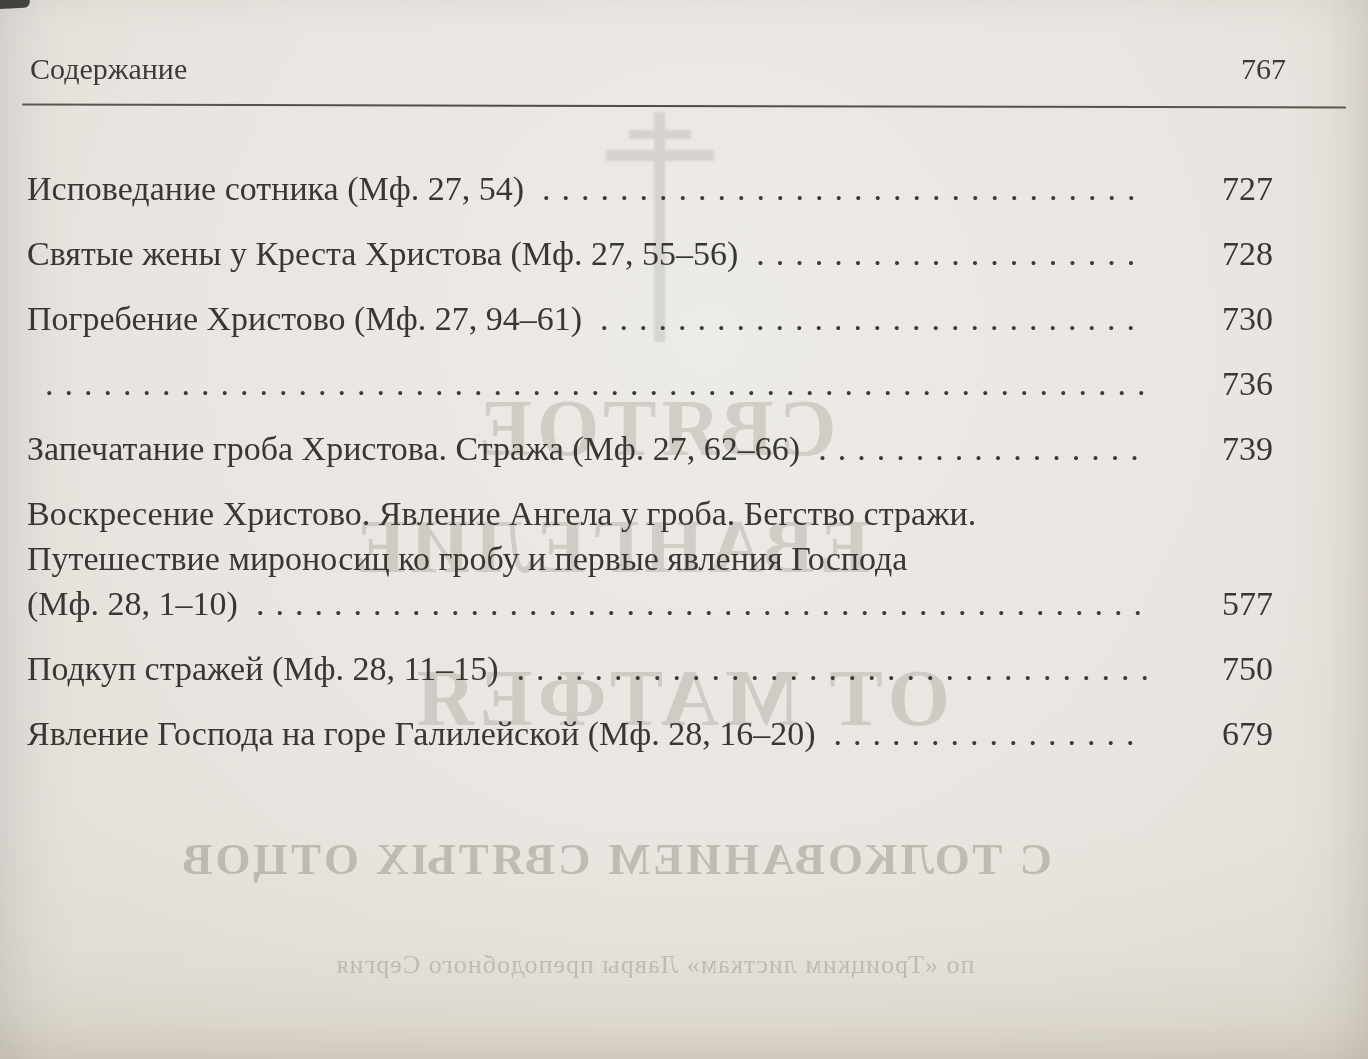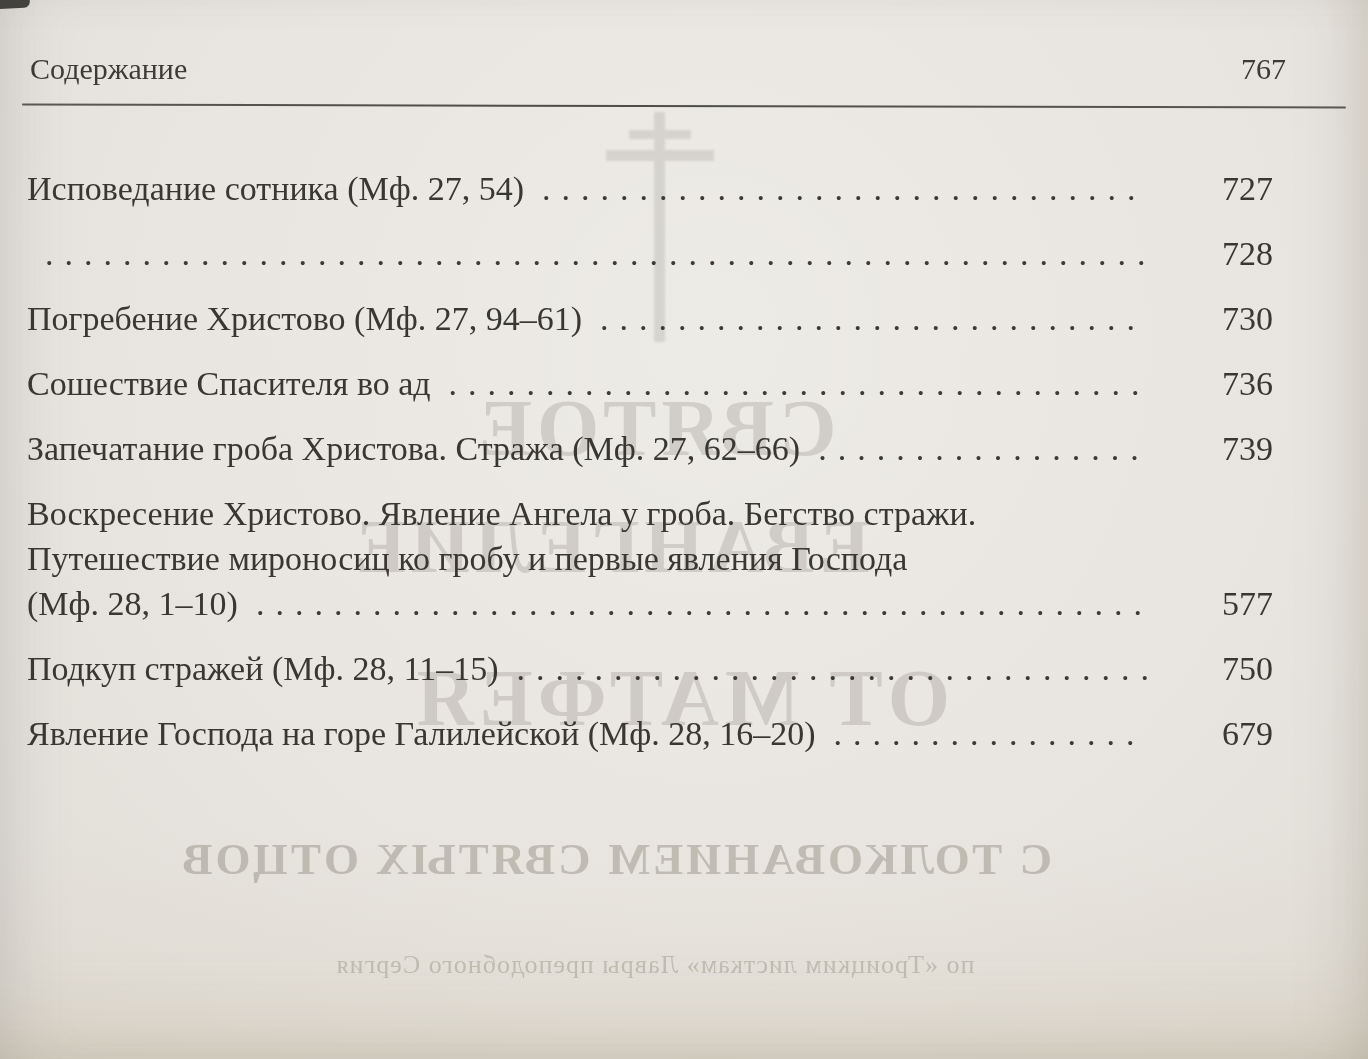--- a/index.html
+++ b/index.html
@@ -98,34 +98,34 @@
   <div class="toc">
       <div class="entry">
         <div class="line last">
           <span class="t">Исповедание сотника (Мф. 27, 54)</span>
           <span class="leader">..........................................................................................</span>
           <span class="pg">727</span>
         </div>
       </div>
       <div class="entry">
         <div class="line last">
+          <span class="t">Святые жены у Креста Христова (Мф. 27, 55–56)</span>
           <span class="leader">..........................................................................................</span>
           <span class="pg">728</span>
         </div>
       </div>
       <div class="entry">
         <div class="line last">
           <span class="t">Погребение Христово (Мф. 27, 94–61)</span>
           <span class="leader">..........................................................................................</span>
           <span class="pg">730</span>
         </div>
       </div>
       <div class="entry">
         <div class="line last">
-          <span class="t">Сошествие Спасителя во ад</span>
           <span class="leader">..........................................................................................</span>
           <span class="pg">736</span>
         </div>
       </div>
       <div class="entry">
         <div class="line last">
           <span class="t">Запечатание гроба Христова. Стража (Мф. 27, 62–66)</span>
           <span class="leader">..........................................................................................</span>
           <span class="pg">739</span>
         </div>

